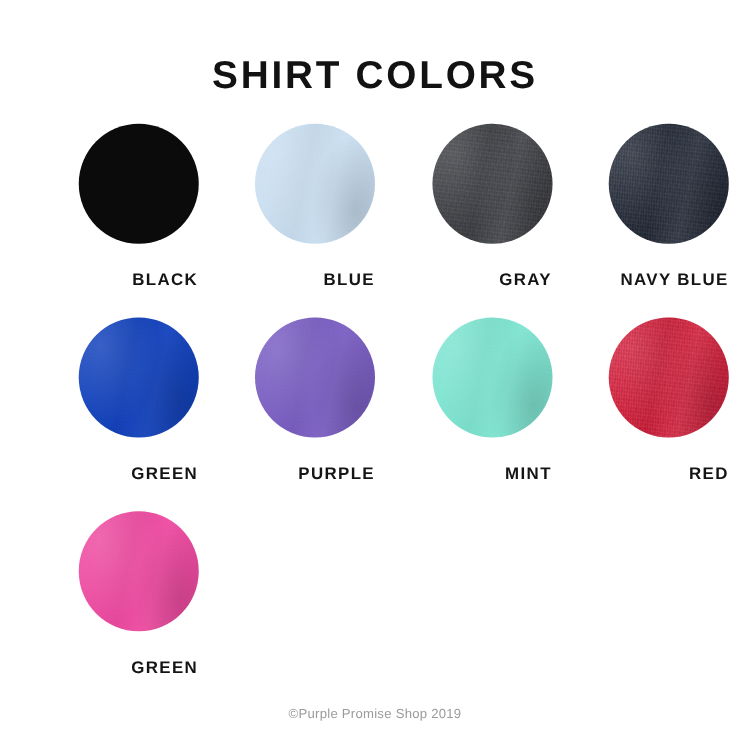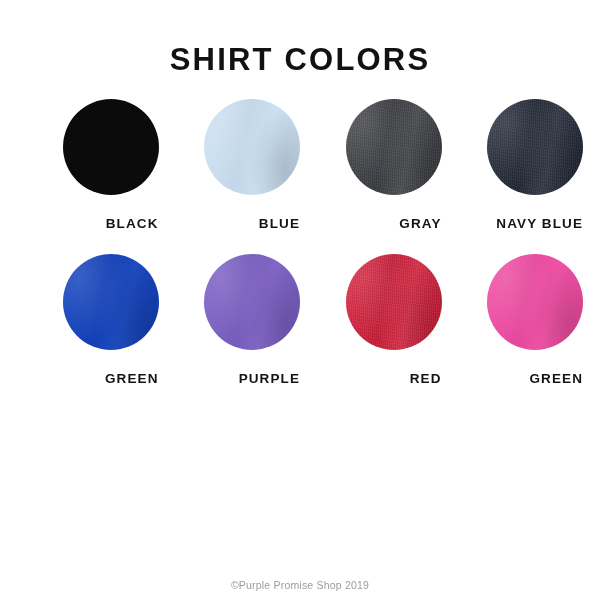--- a/index.html
+++ b/index.html
@@ -95,21 +95,21 @@
     letter-spacing: 1.1px;
     color: #141414;
     text-align: center;
     white-space: nowrap;
     line-height: 1;
   }
   .footer-credit {
     position: absolute;
     left: 0;
     right: 0;
-    bottom: 10px;
+    bottom: 24px;
     text-align: center;
     font-family: "Liberation Sans", sans-serif;
     font-size: 10.5px;
     font-weight: 400;
     letter-spacing: 0.2px;
     color: #9b9b9b;
     line-height: 1;
   }
 </style>
 </head>
@@ -162,20 +162,28 @@
       </div>
       <div class="swatch-cell">
         <div class="swatch-disc" data-texture="solid" style="background-color: rgb(123, 95, 196);">
           <div class="fold-a"></div>
           <div class="fold-b"></div>
           <div class="grain"></div>
         </div>
         <div class="swatch-label">PURPLE</div>
       </div>
       <div class="swatch-cell">
+        <div class="swatch-disc" data-texture="solid" style="background-color: rgb(127, 229, 210);">
+          <div class="fold-a"></div>
+          <div class="fold-b"></div>
+          <div class="grain"></div>
+        </div>
+        <div class="swatch-label">MINT</div>
+      </div>
+      <div class="swatch-cell">
         <div class="swatch-disc" data-texture="heather" style="background-color: rgb(216, 31, 60);">
           <div class="fold-a"></div>
           <div class="fold-b"></div>
           <div class="grain"></div>
         </div>
         <div class="swatch-label">RED</div>
       </div>
       <div class="swatch-cell">
         <div class="swatch-disc" data-texture="solid" style="background-color: rgb(239, 75, 162);">
           <div class="fold-a"></div>

